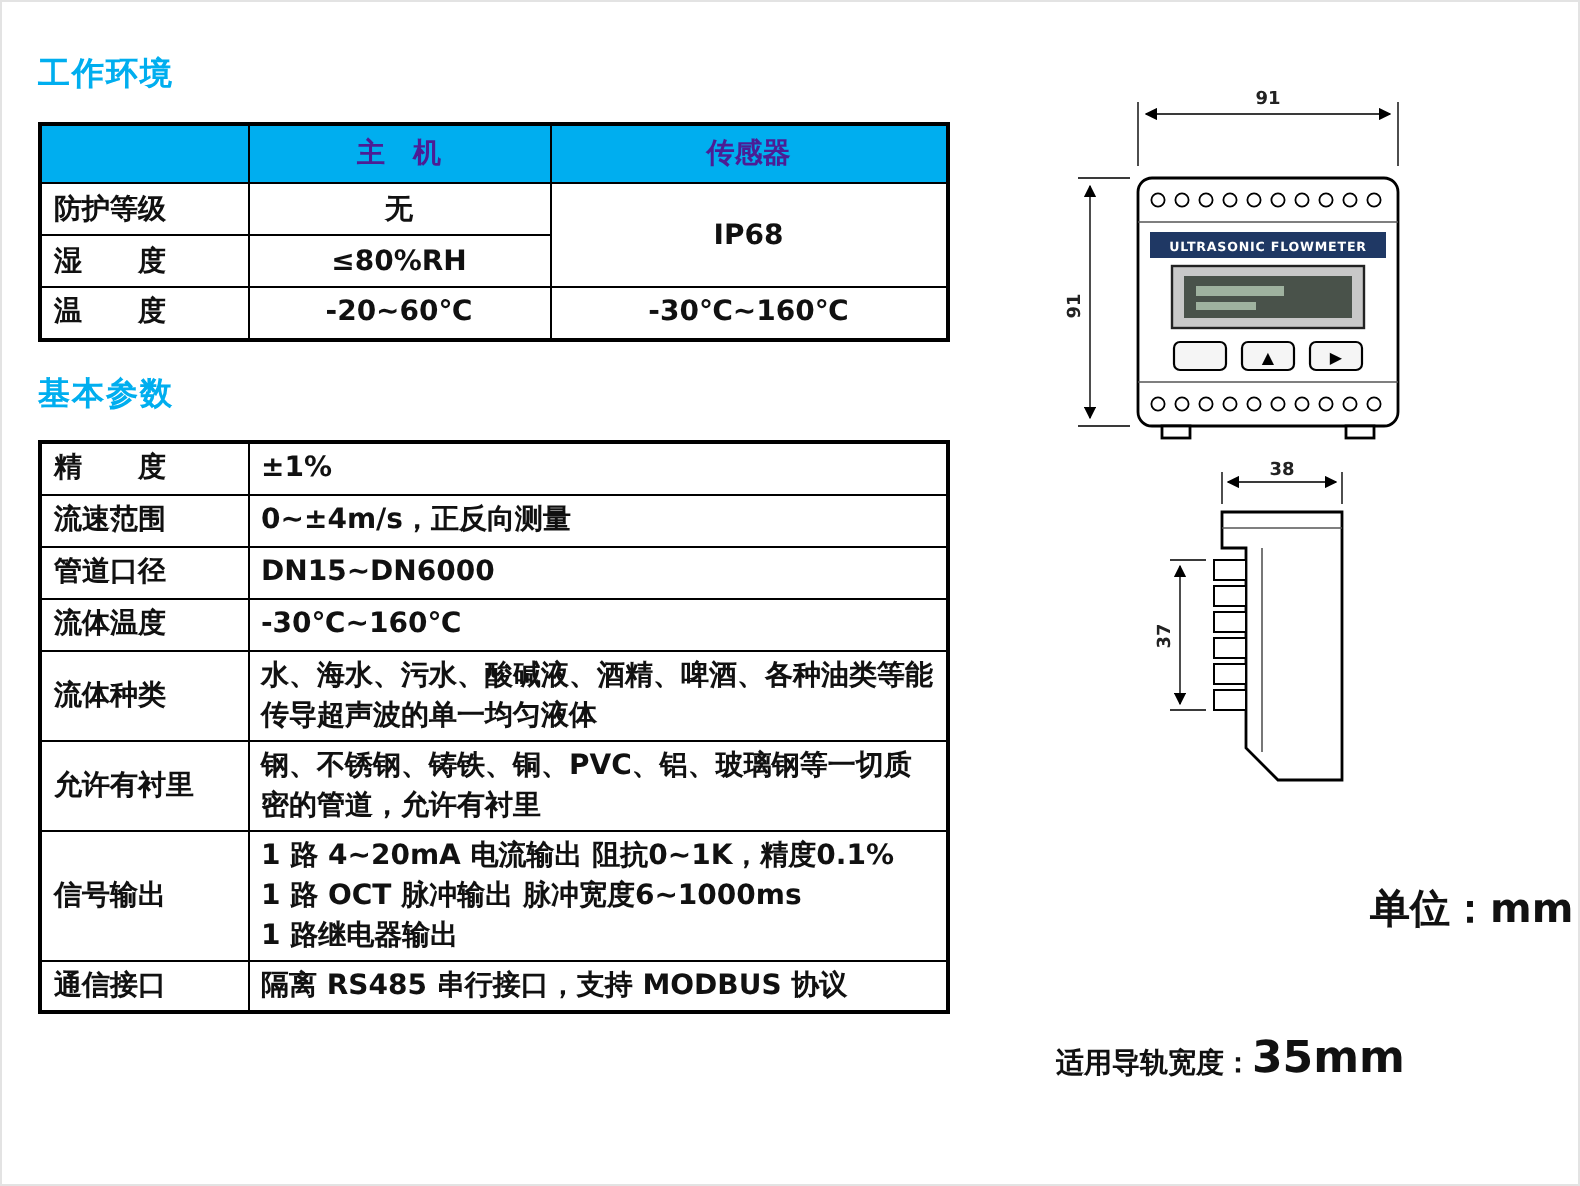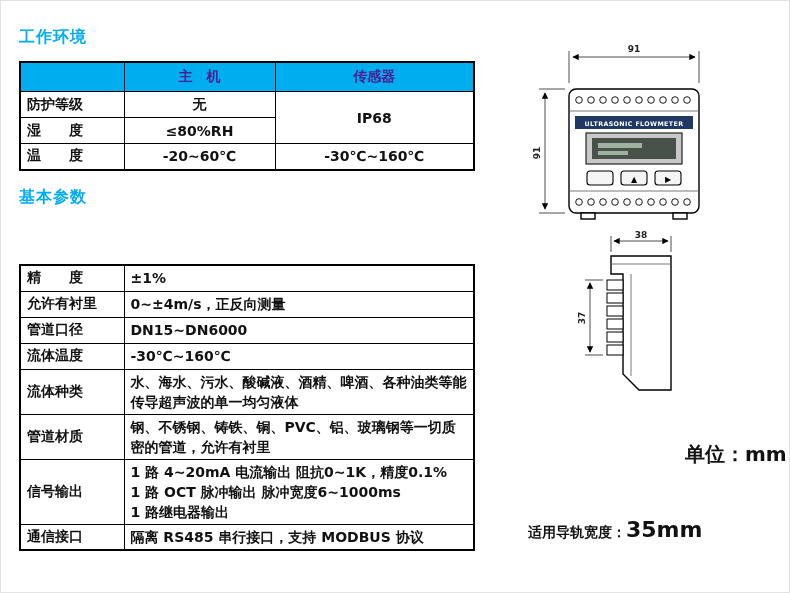--- a/index.html
+++ b/index.html
@@ -9,21 +9,21 @@
     overflow:hidden;border:1px solid #e3e3e3;box-sizing:border-box;color:#111;
   }
   .section-title{position:absolute;left:18px;font-size:16px;font-weight:700;color:var(--accent);letter-spacing:1px;}
   #env-title{top:26px;}
   #params-title{top:186px;}
   table.spec{
     position:absolute;left:18px;width:456px;border-collapse:collapse;table-layout:fixed;
     font-size:14px;font-weight:600;color:#111;border:2px solid #000;
   }
   #env-table{top:60px;}
-  #params-table{top:219px;margin-top:44px;}
+  #params-table{top:219px;}
   table.spec th,table.spec td{border:1px solid #000;padding:2px 6px;}
   th.hdr{background:var(--accent);color:#4c1d95;font-size:14px;font-weight:700;height:24px;text-align:center;}
   td.label{text-align:left;padding-left:7px;vertical-align:middle;}
   td.val-c{text-align:center;vertical-align:middle;}
   td.val{text-align:left;padding-left:9px;white-space:pre-line;line-height:20px;vertical-align:middle;}
   #env-table tr{height:26px;}
   #params-table tr.single{height:26px;}
   
   .front-svg{position:absolute;left:528px;top:38px;}
   .side-svg{position:absolute;left:552px;top:227px;}
@@ -86,37 +86,37 @@
     <colgroup>
         <col style="width:104px">
         <col style="width:350px">
       </colgroup>
     <tbody>
         <tr class="single">
       <td class="label">精　　度</td>
       <td class="val">±1%</td>
     </tr>
     <tr class="single">
-      <td class="label">允许有衬里</td>
+      <td class="label">流速范围</td>
       <td class="val">0~±4m/s，正反向测量</td>
     </tr>
     <tr class="single">
       <td class="label">管道口径</td>
       <td class="val">DN15~DN6000</td>
     </tr>
     <tr class="single">
       <td class="label">流体温度</td>
       <td class="val">-30℃~160℃</td>
     </tr>
     <tr>
       <td class="label">流体种类</td>
       <td class="val">水、海水、污水、酸碱液、酒精、啤酒、各种油类等能传导超声波的单一均匀液体</td>
     </tr>
     <tr>
-      <td class="label">管道材质</td>
+      <td class="label">允许有衬里</td>
       <td class="val">钢、不锈钢、铸铁、铜、PVC、铝、玻璃钢等一切质密的管道，允许有衬里</td>
     </tr>
     <tr>
       <td class="label">信号输出</td>
       <td class="val">1 路 4~20mA 电流输出 阻抗0~1K，精度0.1%
 1 路 OCT 脉冲输出 脉冲宽度6~1000ms
 1 路继电器输出</td>
     </tr>
     <tr class="single">
       <td class="label">通信接口</td>

